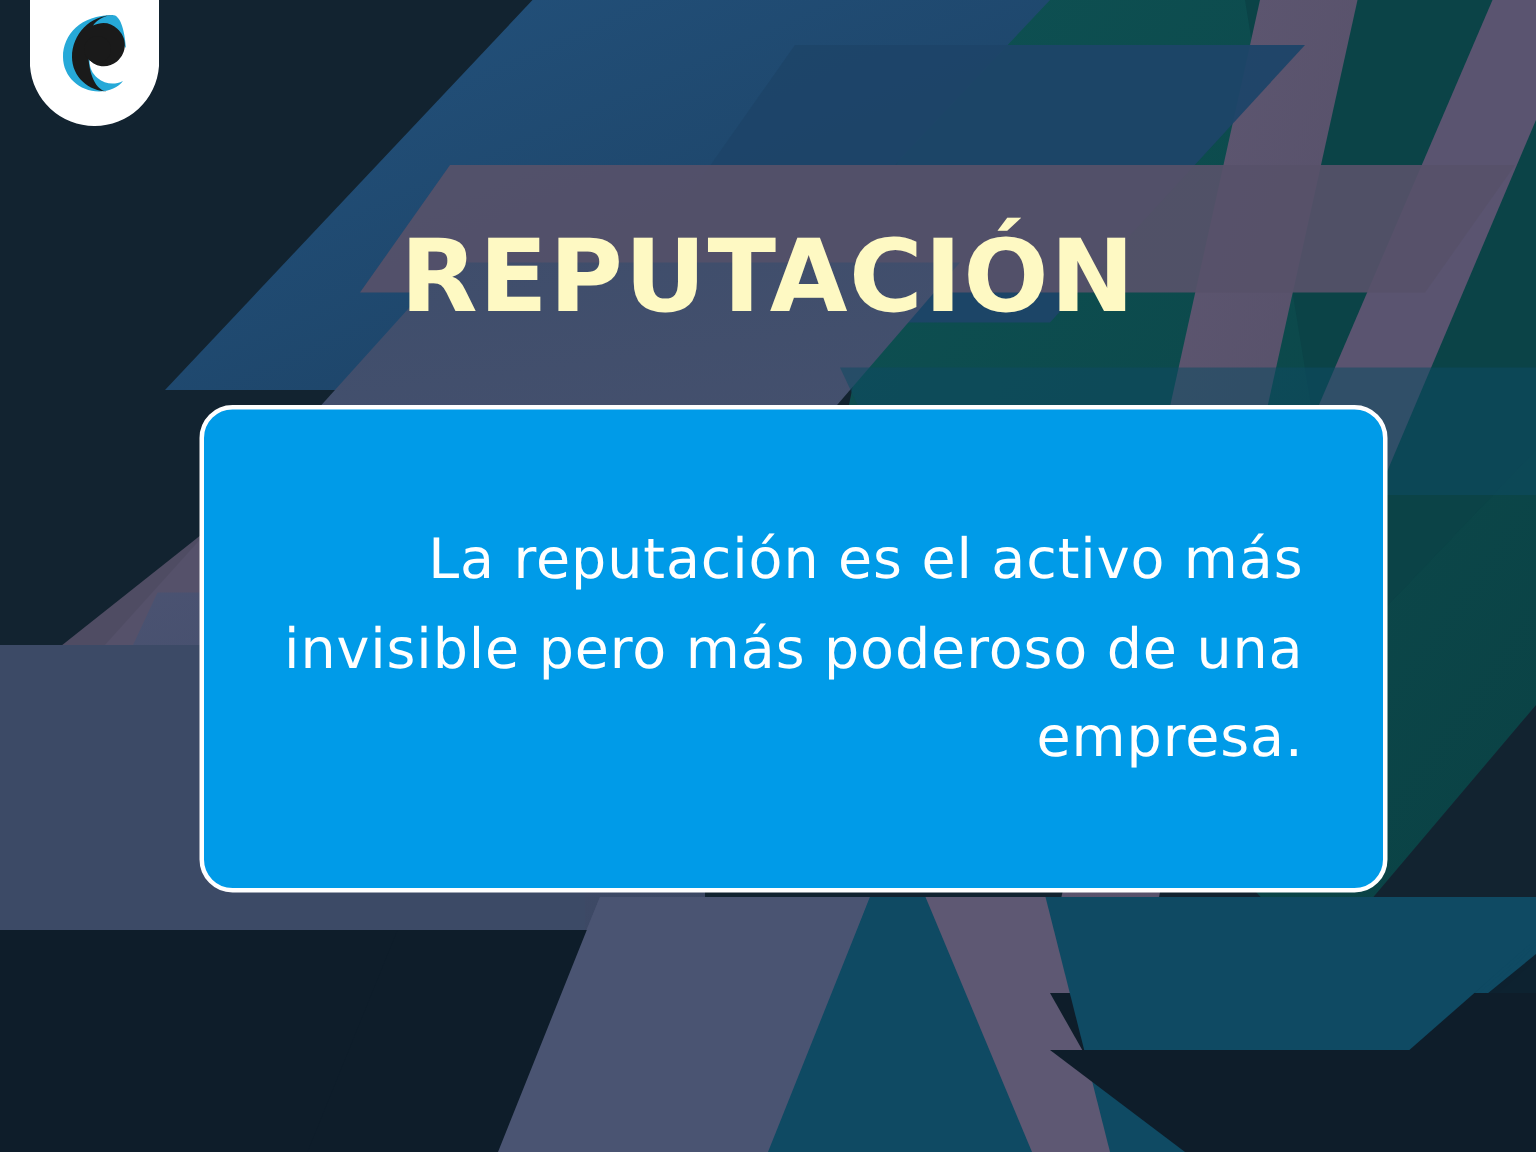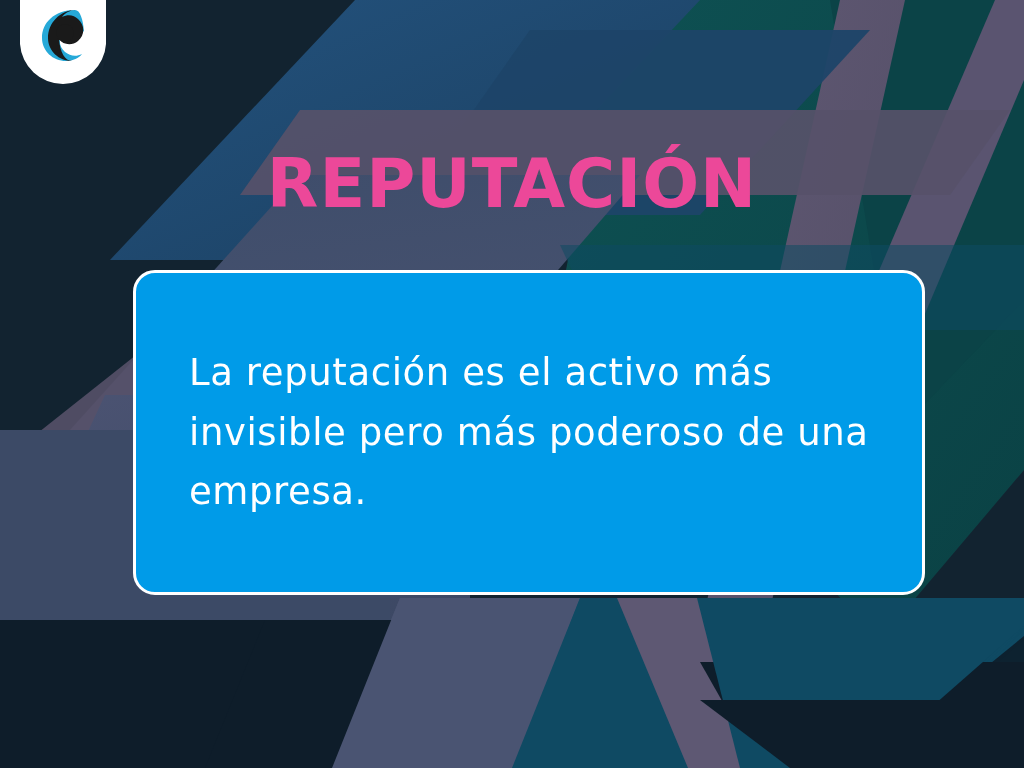--- a/index.html
+++ b/index.html
@@ -34,21 +34,21 @@
   }
 
   
   #title {
     position: absolute;
     left: 0;
     right: 0;
     top: 104px;
     z-index: 6;
     text-align: center;
-    color: #ec4899;
+    color: #fef9c3;
     font-family: "DejaVu Sans", sans-serif;
     font-weight: 700;
     font-size: 67px;
     letter-spacing: 1px;
     line-height: 1.05;
     white-space: nowrap;
   }
 
   
   #quote-card {
@@ -65,21 +65,21 @@
     display: flex;
     align-items: center;
     justify-content: center;
   }
   #quote-text {
     color: #ffffff;
     font-family: "DejaVu Sans", sans-serif;
     font-weight: 400;
     font-size: 37px;
     line-height: 1.62;
-    text-align: left;
+    text-align: right;
     letter-spacing: 0.6px;
     width: 680px;
     margin: 0;
     padding: 0 10px;
   }
 </style>
 </head>
 <body>
 
 <div id="slide">

